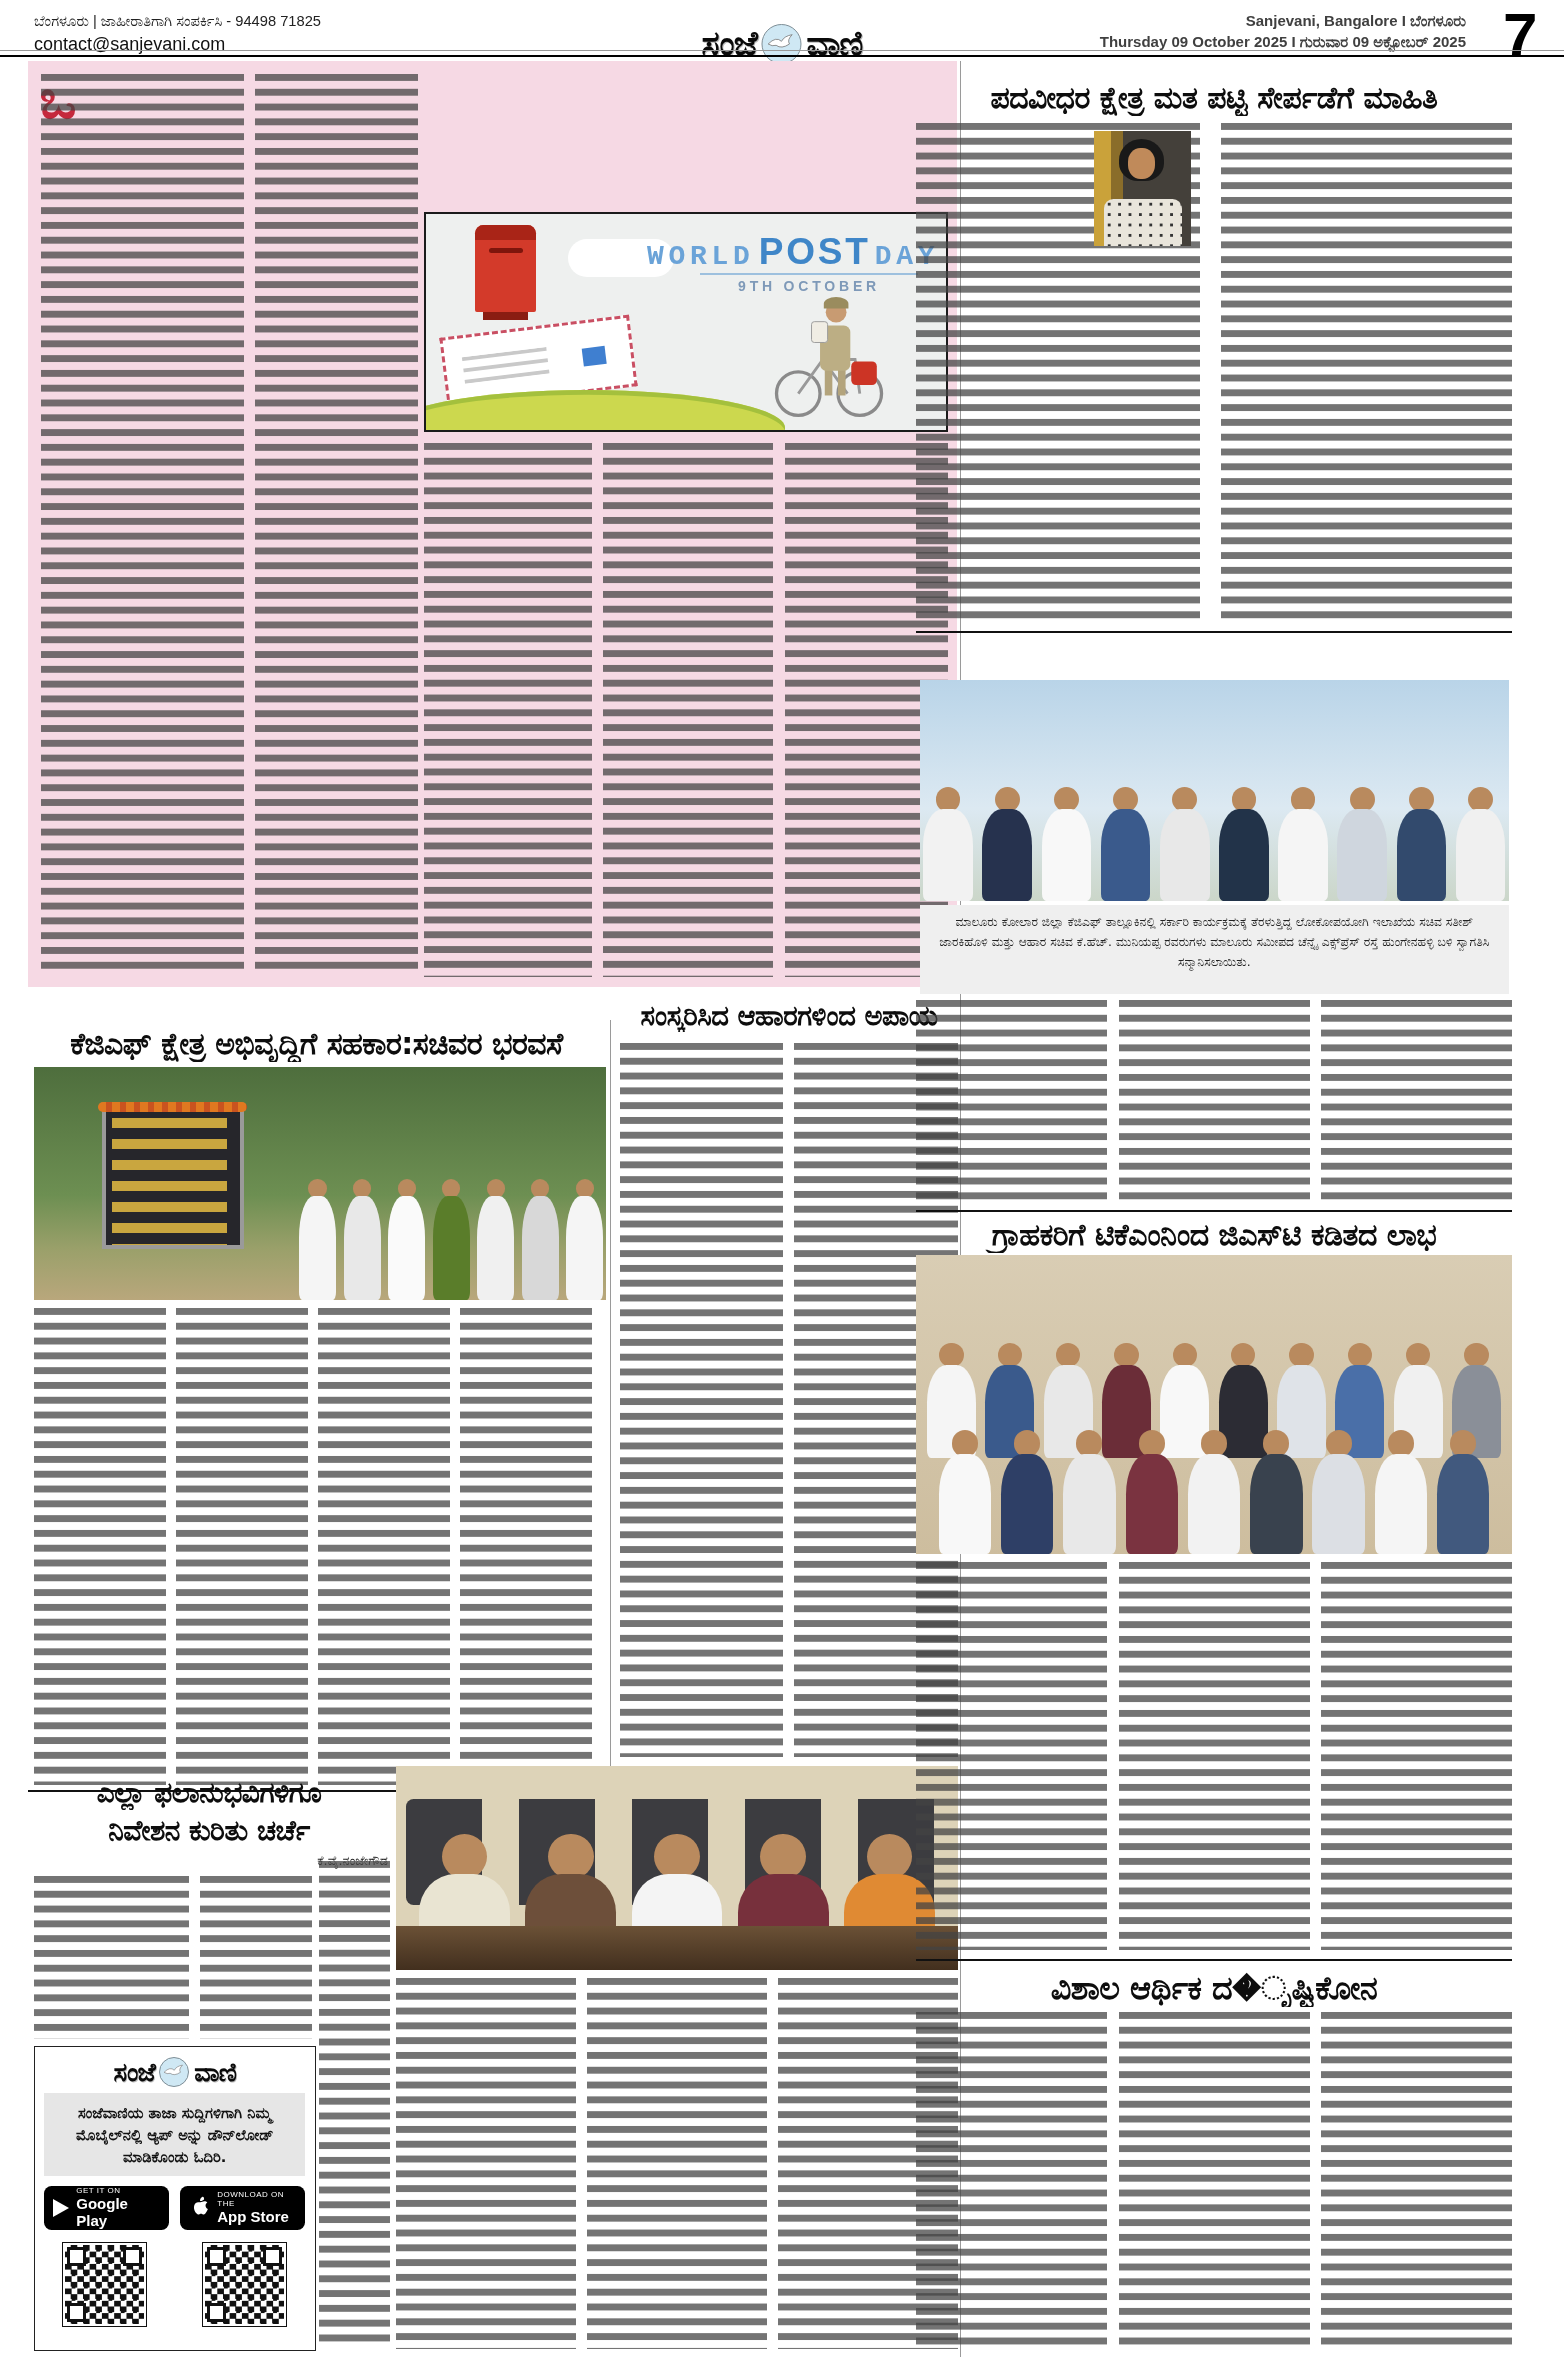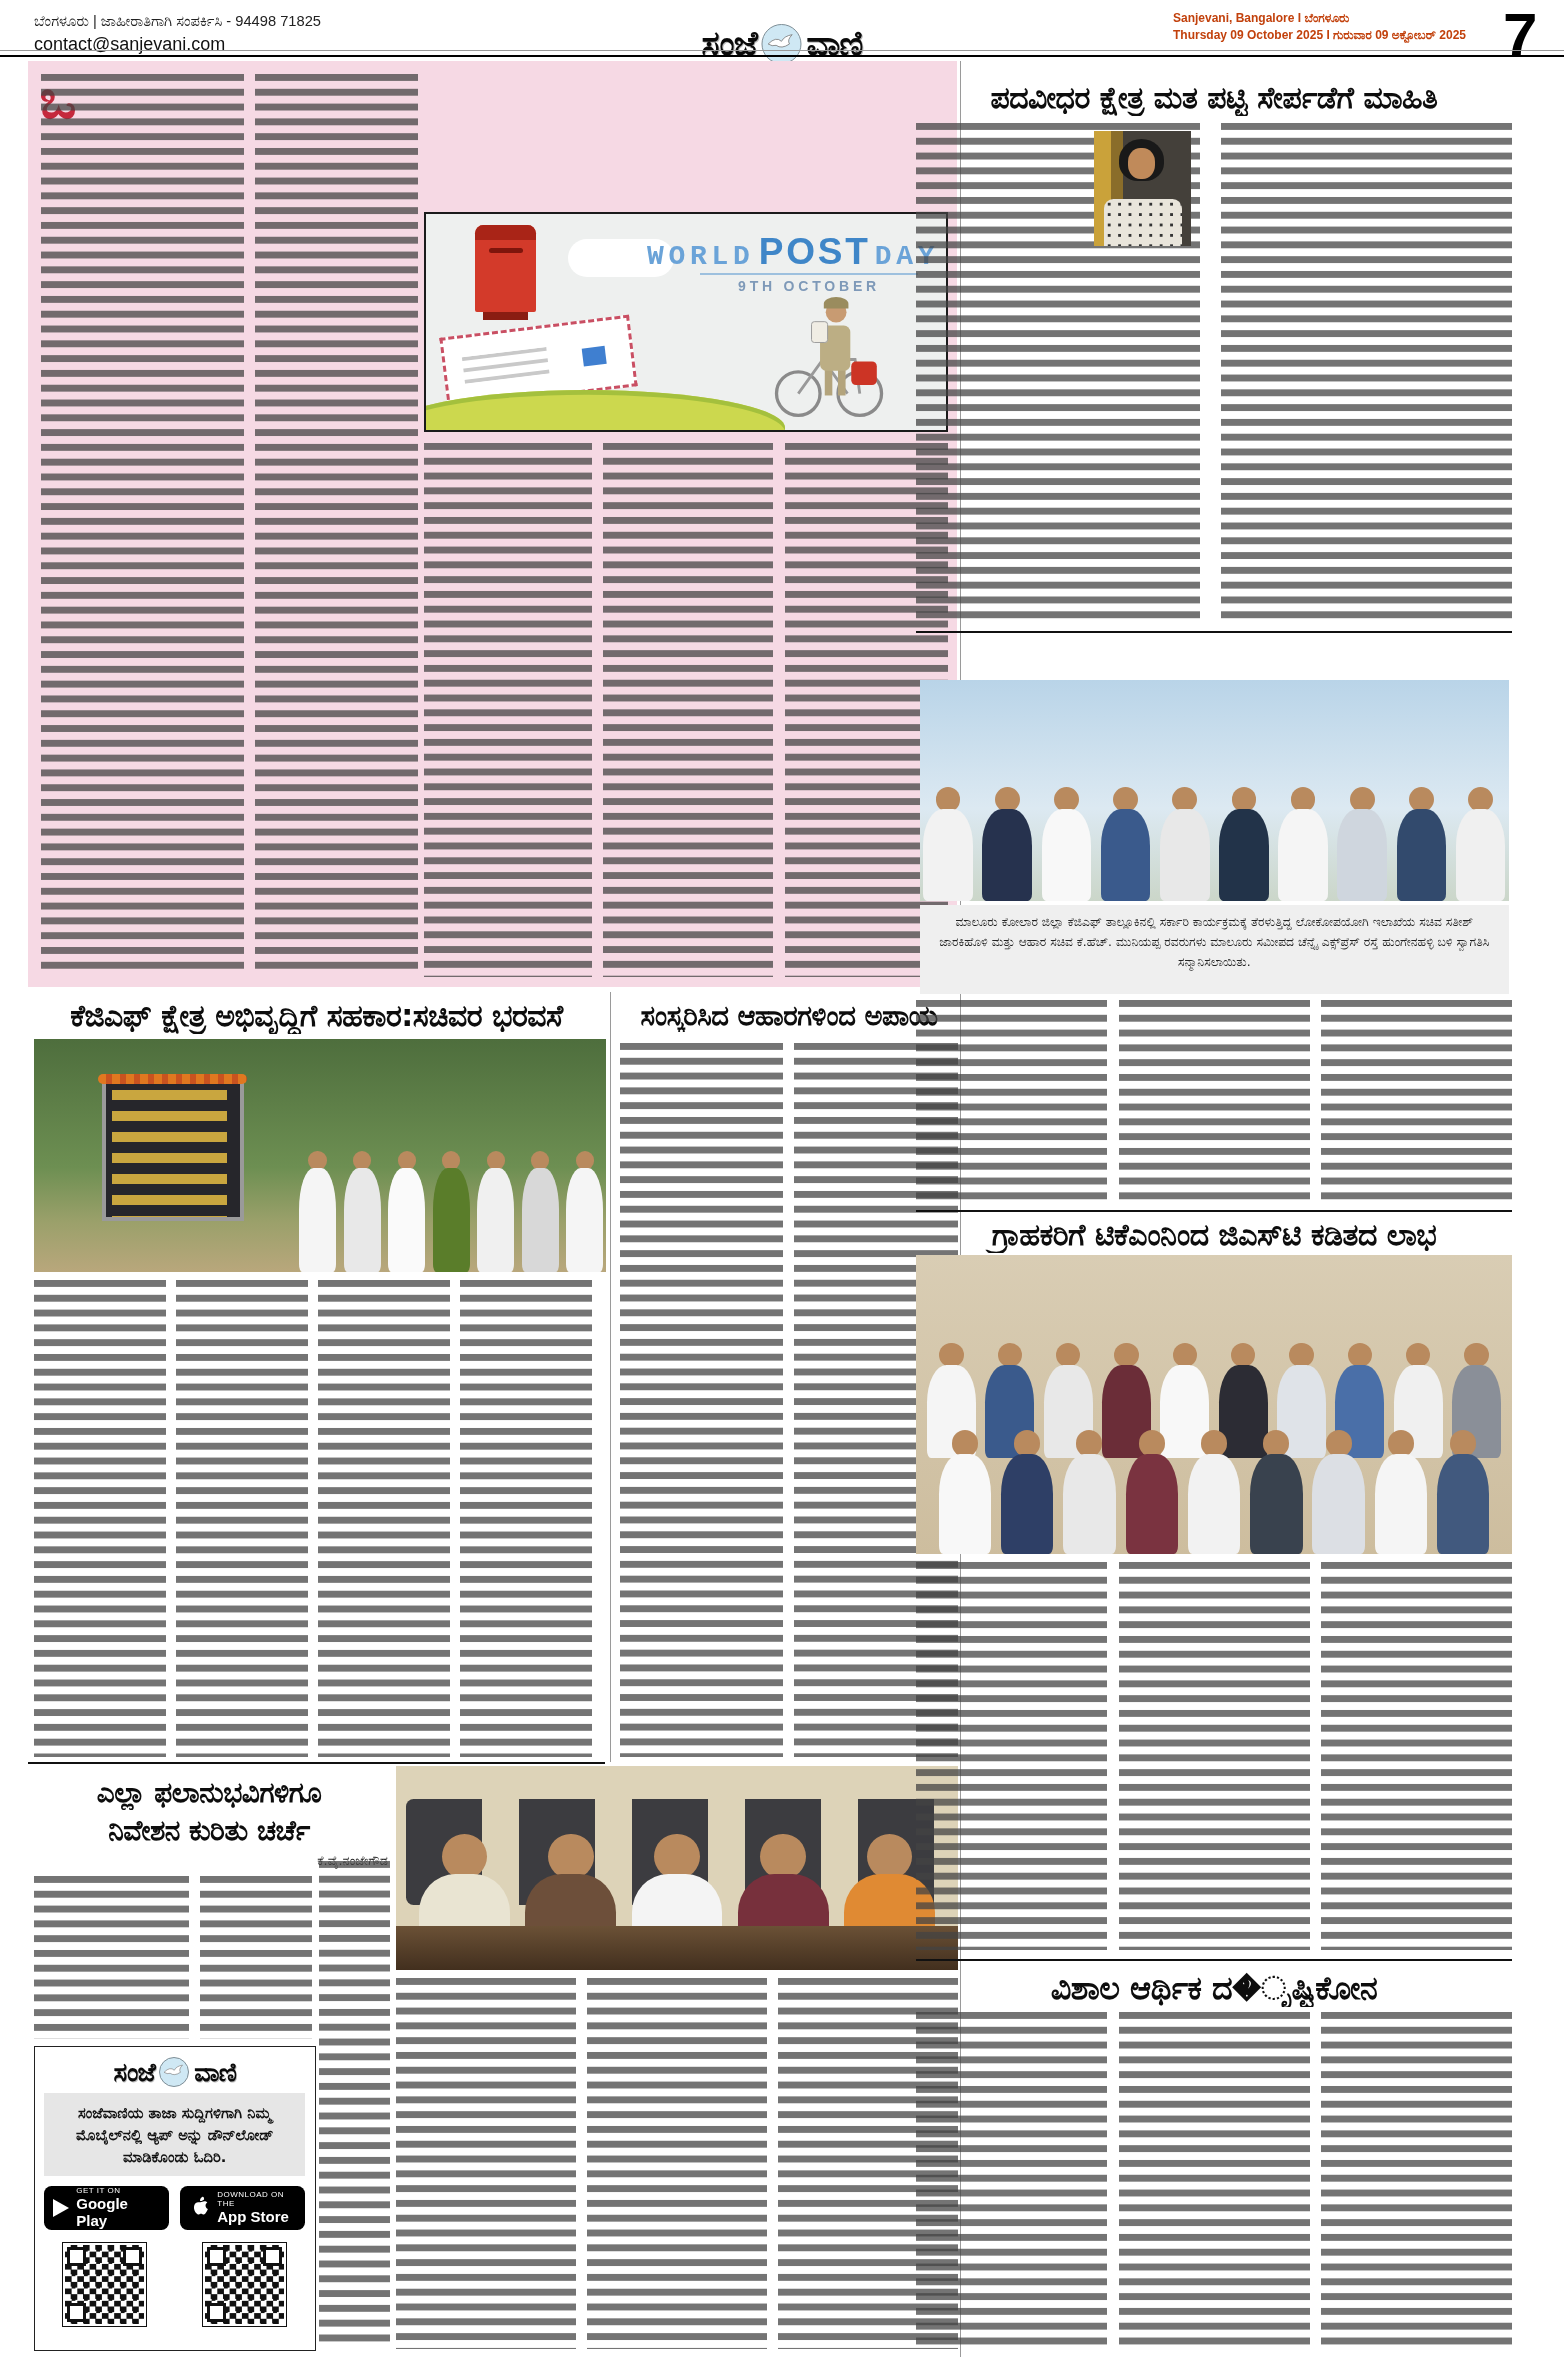--- a/index.html
+++ b/index.html
@@ -22,21 +22,21 @@
   .cap{position:absolute;font-size:12.3px;line-height:1.65;color:#222;text-align:center;
        font-family:"DejaVu Sans",sans-serif;}
   
   .hdr-small{font-size:14.7px;color:#222;}
   .hdr-email{font-size:18px;color:#111;margin-top:3.8px;}
   .masthead{display:flex;align-items:center;gap:4.7px;}
   .masthead .mh-txt{font-weight:900;color:#0a0a0a;font-family:"DejaVu Sans",sans-serif;
        letter-spacing:-0.9px;text-shadow:0.9px 0.9px 0 #bbb;}
   .mh-circle{border-radius:50%;background:#cfe8f4;border:1.9px solid #7e8e96;
        display:flex;align-items:center;justify-content:center;overflow:hidden;}
-  .hdr-right{text-align:left;font-size:12px;font-weight:600;color:#c2410c;line-height:1.45;}
+  .hdr-right{text-align:right;font-size:15px;font-weight:600;color:#404040;line-height:1.45;}
   .pageno{font-size:62px;font-weight:800;color:#000;line-height:1;}
   
   .graphic{background:#eef0ef;border:2.4px solid #1b1b1b;overflow:hidden;}
   .cloud{position:absolute;background:#fff;border-radius:38px;}
   .postbox{position:absolute;background:var(--red);border-radius:8.5px 8.5px 1.9px 1.9px;}
   .postbox::before{content:"";position:absolute;left:0;right:0;top:0;height:15px;
        background:#a92417;border-radius:8.5px 8.5px 0 0;}
   .postbox::after{content:"";position:absolute;left:50%;top:23px;transform:translateX(-50%);
        width:34px;height:4.7px;background:#7e150c;border-radius:2.8px;}
   .postbox-base{position:absolute;background:#8a1d12;}
@@ -150,21 +150,21 @@
         </svg>
       </div>
       <div class="hill" style="left:-38px;bottom:-36px;width:397px;height:76px;"></div>
     </div>
 
     <div class="sim" style="left:396px;top:382px;width:168px;height:534px;"></div>
     <div class="sim" style="left:575px;top:382px;width:170px;height:534px;"></div>
     <div class="sim" style="left:757px;top:382px;width:163px;height:534px;"></div>
   </div>
 
-  <div class="abs" style="left:28px;top:992px;width:929px;height:770px;">
+  <div class="abs" style="left:28px;top:1020px;width:929px;height:770px;">
     <div class="hl" style="left:0;top:5.7px;width:577px;font-size:30px;">ಕೆಜಿಎಫ್ ಕ್ಷೇತ್ರ ಅಭಿವೃದ್ಧಿಗೆ ಸಹಕಾರ:ಸಚಿವರ ಭರವಸೆ</div>
     <div class="photo" style="left:5.7px;top:47px;width:572px;height:233px;
          background:linear-gradient(180deg,#4e6e3d,#6d8f52 55%,#9aa06a 78%,#b9a77c);">
       <div class="plaque" style="left:68px;top:40px;width:142px;height:142px;"></div>
       <div class="crowd" style="left:46%;width:54%;height:80%;">
           <div class="person">
             <div class="p-head" style="background: rgb(185, 138, 94);"></div>
             <div class="p-body" style="background: rgb(245, 245, 245);"></div>
           </div>
           <div class="person">

